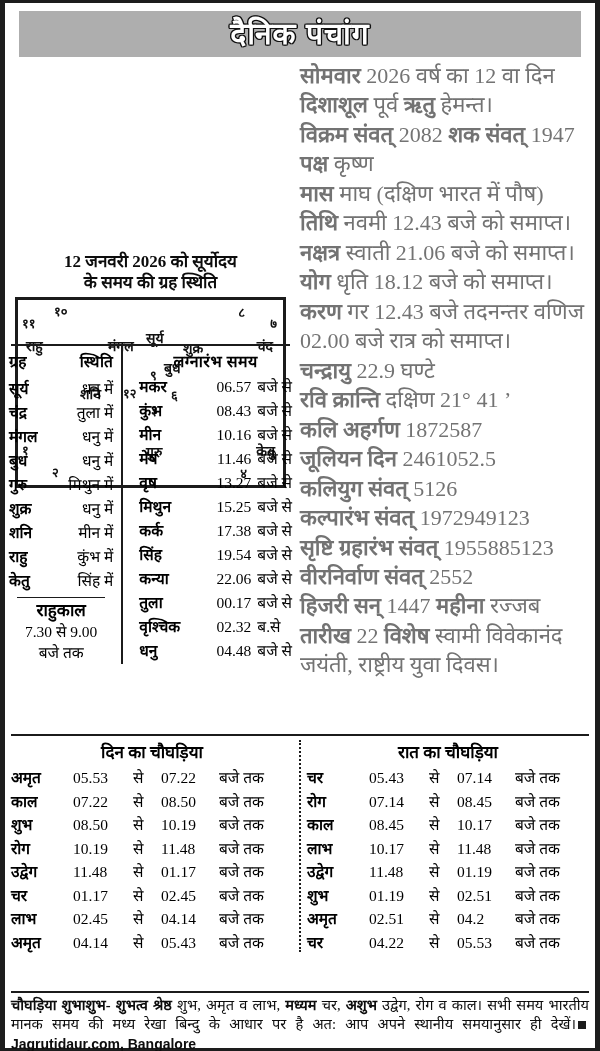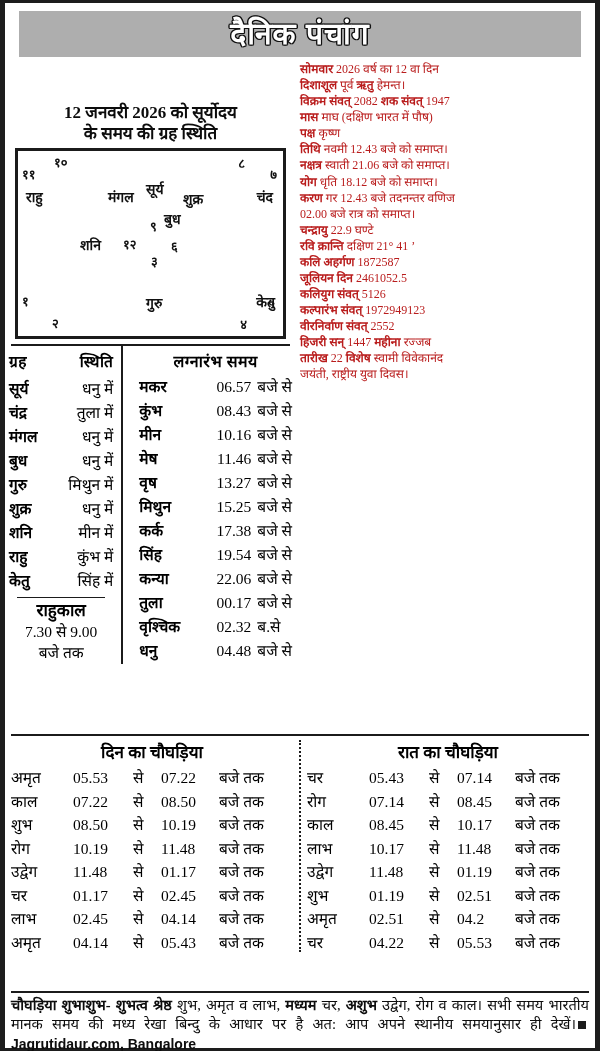--- a/index.html
+++ b/index.html
@@ -100,36 +100,36 @@
   .lrow .ln{font-weight:bold;display:inline-block;min-width:62px;}
   .lrow .lt{font-weight:normal;display:inline-block;min-width:50px;text-align:right;}
   .lrow .ls{font-weight:normal;padding-left:6px;}
 
   .rahu-sep{border:0;border-top:1.5px solid #1b1b1b;margin:4px 8px 2px 8px;}
   .rahu-head{font-weight:bold;font-size:17px;text-align:center;line-height:1.3;}
   .rahu-txt{font-size:15.5px;text-align:center;line-height:1.35;}
 
   
   .rline{
-    font-size:12px;line-height:1.34;color:#b91c1c;white-space:nowrap;
+    font-size:22px;line-height:1.34;color:#737373;white-space:nowrap;
   }
   .rline b{font-weight:bold;}
 
   
   .chog-sep{border:0;border-top:2px solid #1b1b1b;margin:6px 6px 0 6px;}
   .chog{display:flex;margin-top:2px;}
   .chog-half{flex:1;box-sizing:border-box;padding:0 6px;}
   .chog-div{width:0;border-left:2px dotted #1b1b1b;margin:2px 0;}
   .chog-head{
     font-weight:bold;font-size:17px;text-align:center;padding:2px 0 3px 0;
   }
   .crow{
     display:flex;font-size:15.5px;line-height:1.52;white-space:nowrap;
   }
-  .crow .c1{font-weight:normal;width:62px;}
+  .crow .c1{font-weight:bold;width:62px;}
   .crow .c2{width:60px;text-align:left;}
   .crow .c3{width:28px;}
   .crow .c4{width:58px;text-align:left;}
   .crow .c5{}
 
   
   .foot-sep{border:0;border-top:2px solid #1b1b1b;margin:5px 6px 0 6px;}
   .footer{
     font-size:14.6px;line-height:1.33;padding:3px 6px 0 6px;color:#0d0d0d;
     text-align:justify;
@@ -188,33 +188,34 @@
       </div>
     </div>
 
     <div class="col-div"></div>
 
     <div class="col-right">
       <div>
         <div class="rline"><b>सोमवार</b><span> 2026 वर्ष का 12 वा दिन</span></div>
         <div class="rline"><b>दिशाशूल</b><span> पूर्व </span><b>ऋतु</b><span> हेमन्त।</span></div>
         <div class="rline"><b>विक्रम संवत्</b><span> 2082 </span><b>शक संवत्</b><span> 1947</span></div>
+        <div class="rline"><b>पक्ष</b><span> कृष्ण</span></div>
         <div class="rline"><b>मास</b><span> माघ (दक्षिण भारत में पौष)</span></div>
-        <div class="rline"><b>पक्ष</b><span> कृष्ण</span></div>
         <div class="rline"><b>तिथि</b><span> नवमी 12.43 बजे को समाप्त।</span></div>
         <div class="rline"><b>नक्षत्र</b><span> स्वाती 21.06 बजे को समाप्त।</span></div>
         <div class="rline"><b>योग</b><span> धृति 18.12 बजे को समाप्त।</span></div>
         <div class="rline"><b>करण</b><span> गर 12.43 बजे तदनन्तर वणिज</span></div>
         <div class="rline"><span>02.00 बजे रात्र को समाप्त।</span></div>
         <div class="rline"><b>चन्द्रायु</b><span> 22.9 घण्टे</span></div>
         <div class="rline"><b>रवि क्रान्ति</b><span> दक्षिण 21° 41 ’</span></div>
         <div class="rline"><b>कलि अहर्गण</b><span> 1872587</span></div>
         <div class="rline"><b>जूलियन दिन</b><span> 2461052.5</span></div>
         <div class="rline"><b>कलियुग संवत्</b><span> 5126</span></div>
         <div class="rline"><b>कल्पारंभ संवत्</b><span> 1972949123</span></div>
+        <div class="rline"><b>सृष्टि ग्रहारंभ संवत्</b><span> 1955885123</span></div>
         <div class="rline"><b>वीरनिर्वाण संवत्</b><span> 2552</span></div>
         <div class="rline"><b>हिजरी सन्</b><span> 1447 </span><b>महीना</b><span> रज्जब</span></div>
         <div class="rline"><b>तारीख</b><span> 22 </span><b>विशेष</b><span> स्वामी विवेकानंद</span></div>
         <div class="rline"><span>जयंती, राष्ट्रीय युवा दिवस।</span></div>
       </div>
     </div>
   </div>
 
   <div style="position:absolute;left:4px;top:330px;width:283px;">
     <hr class="hr-thick">

